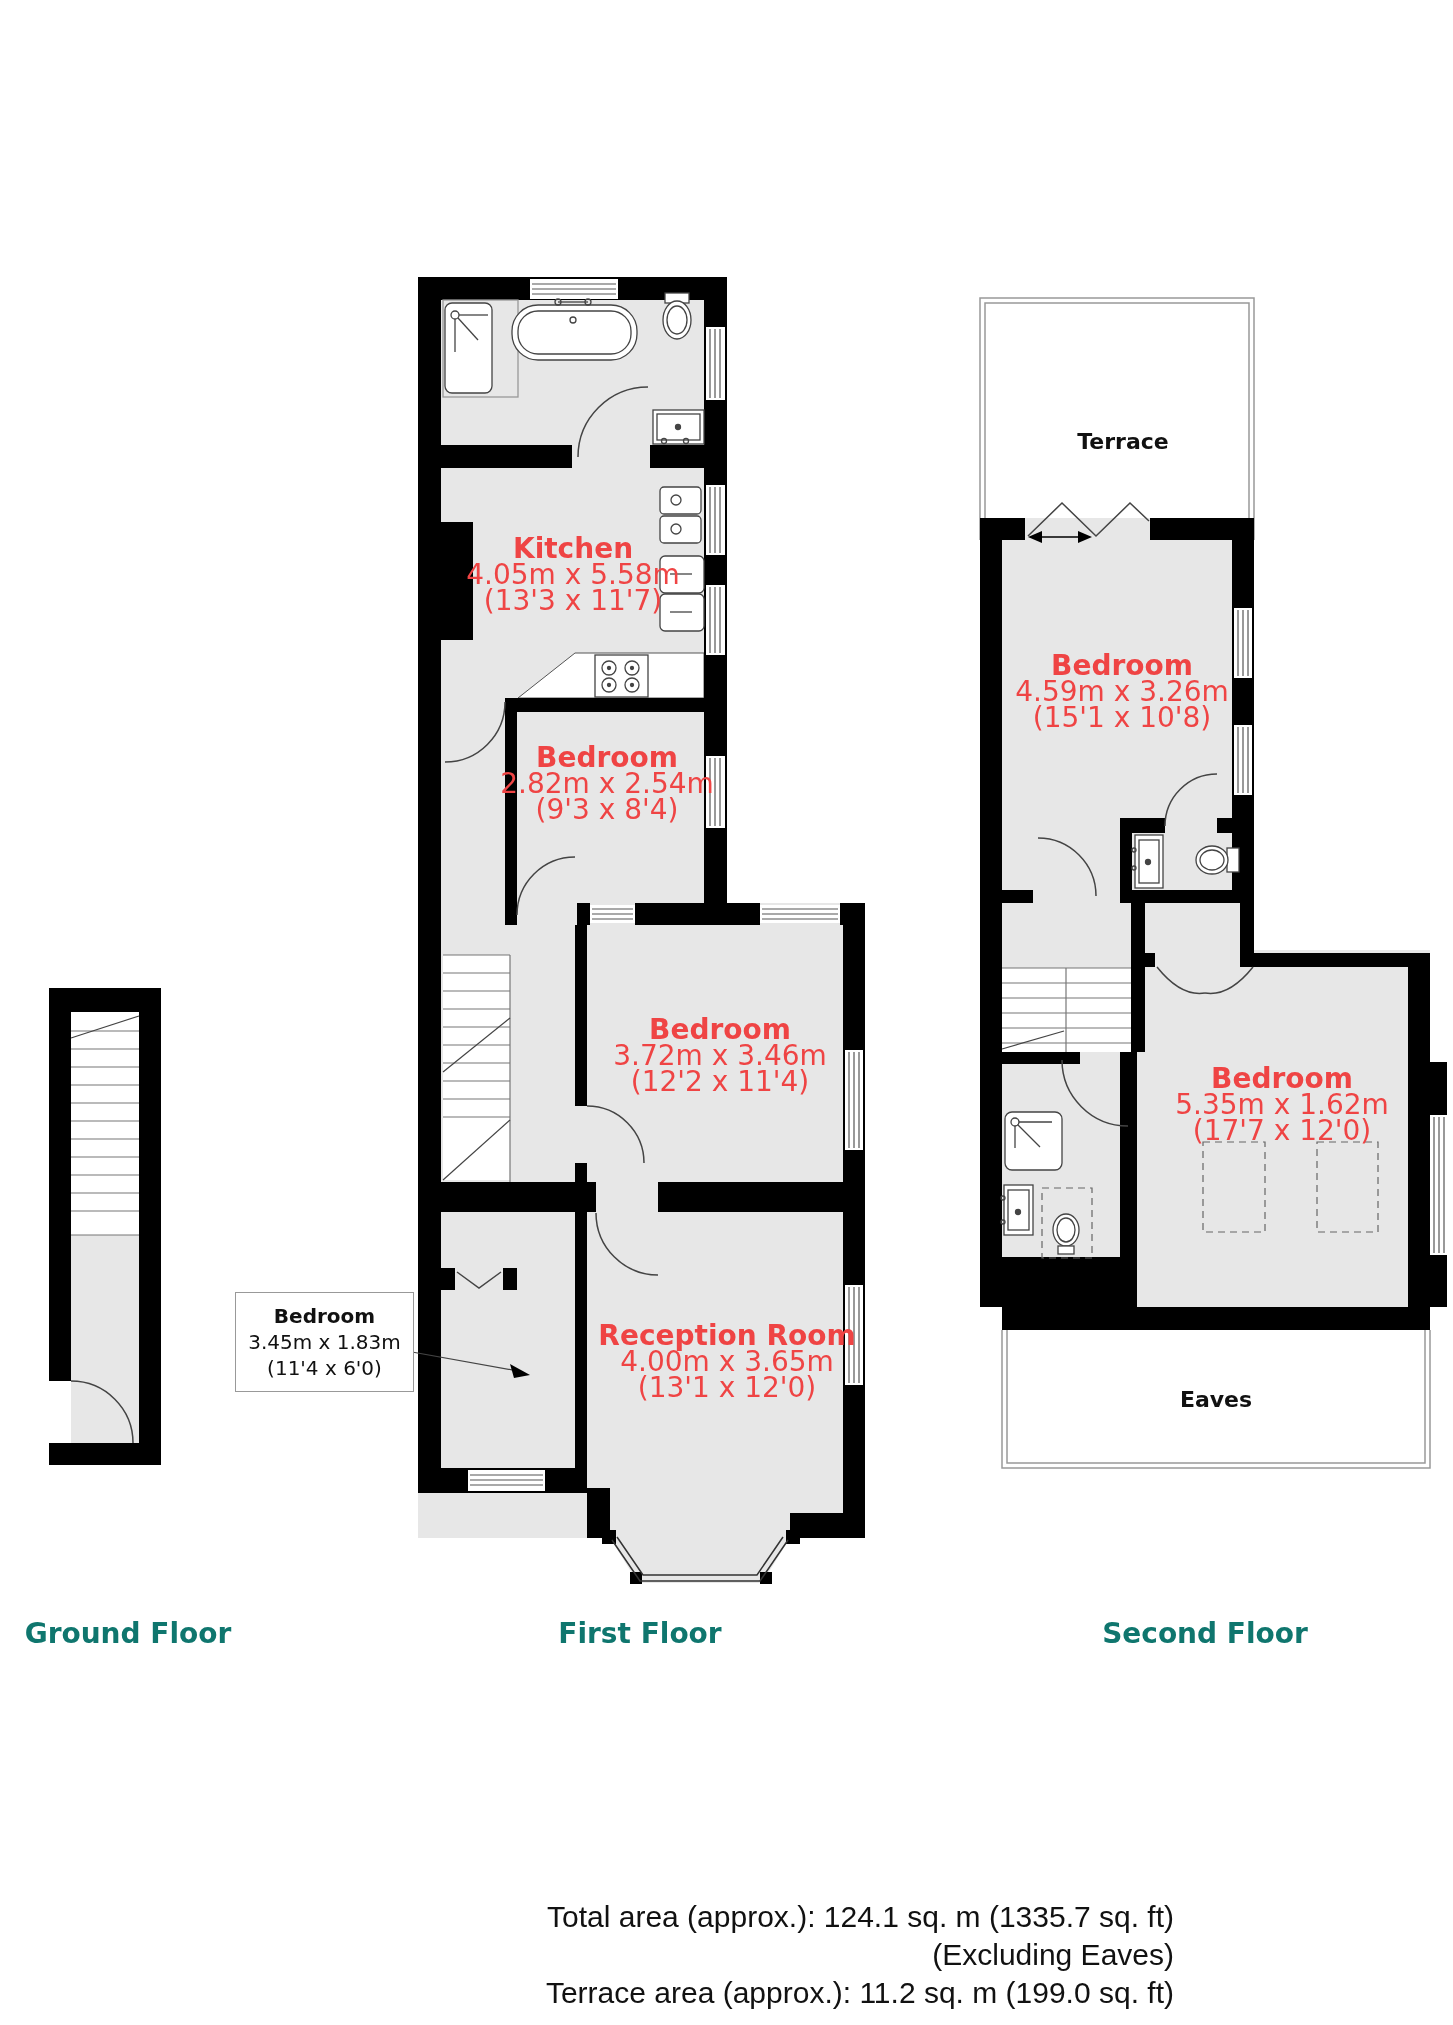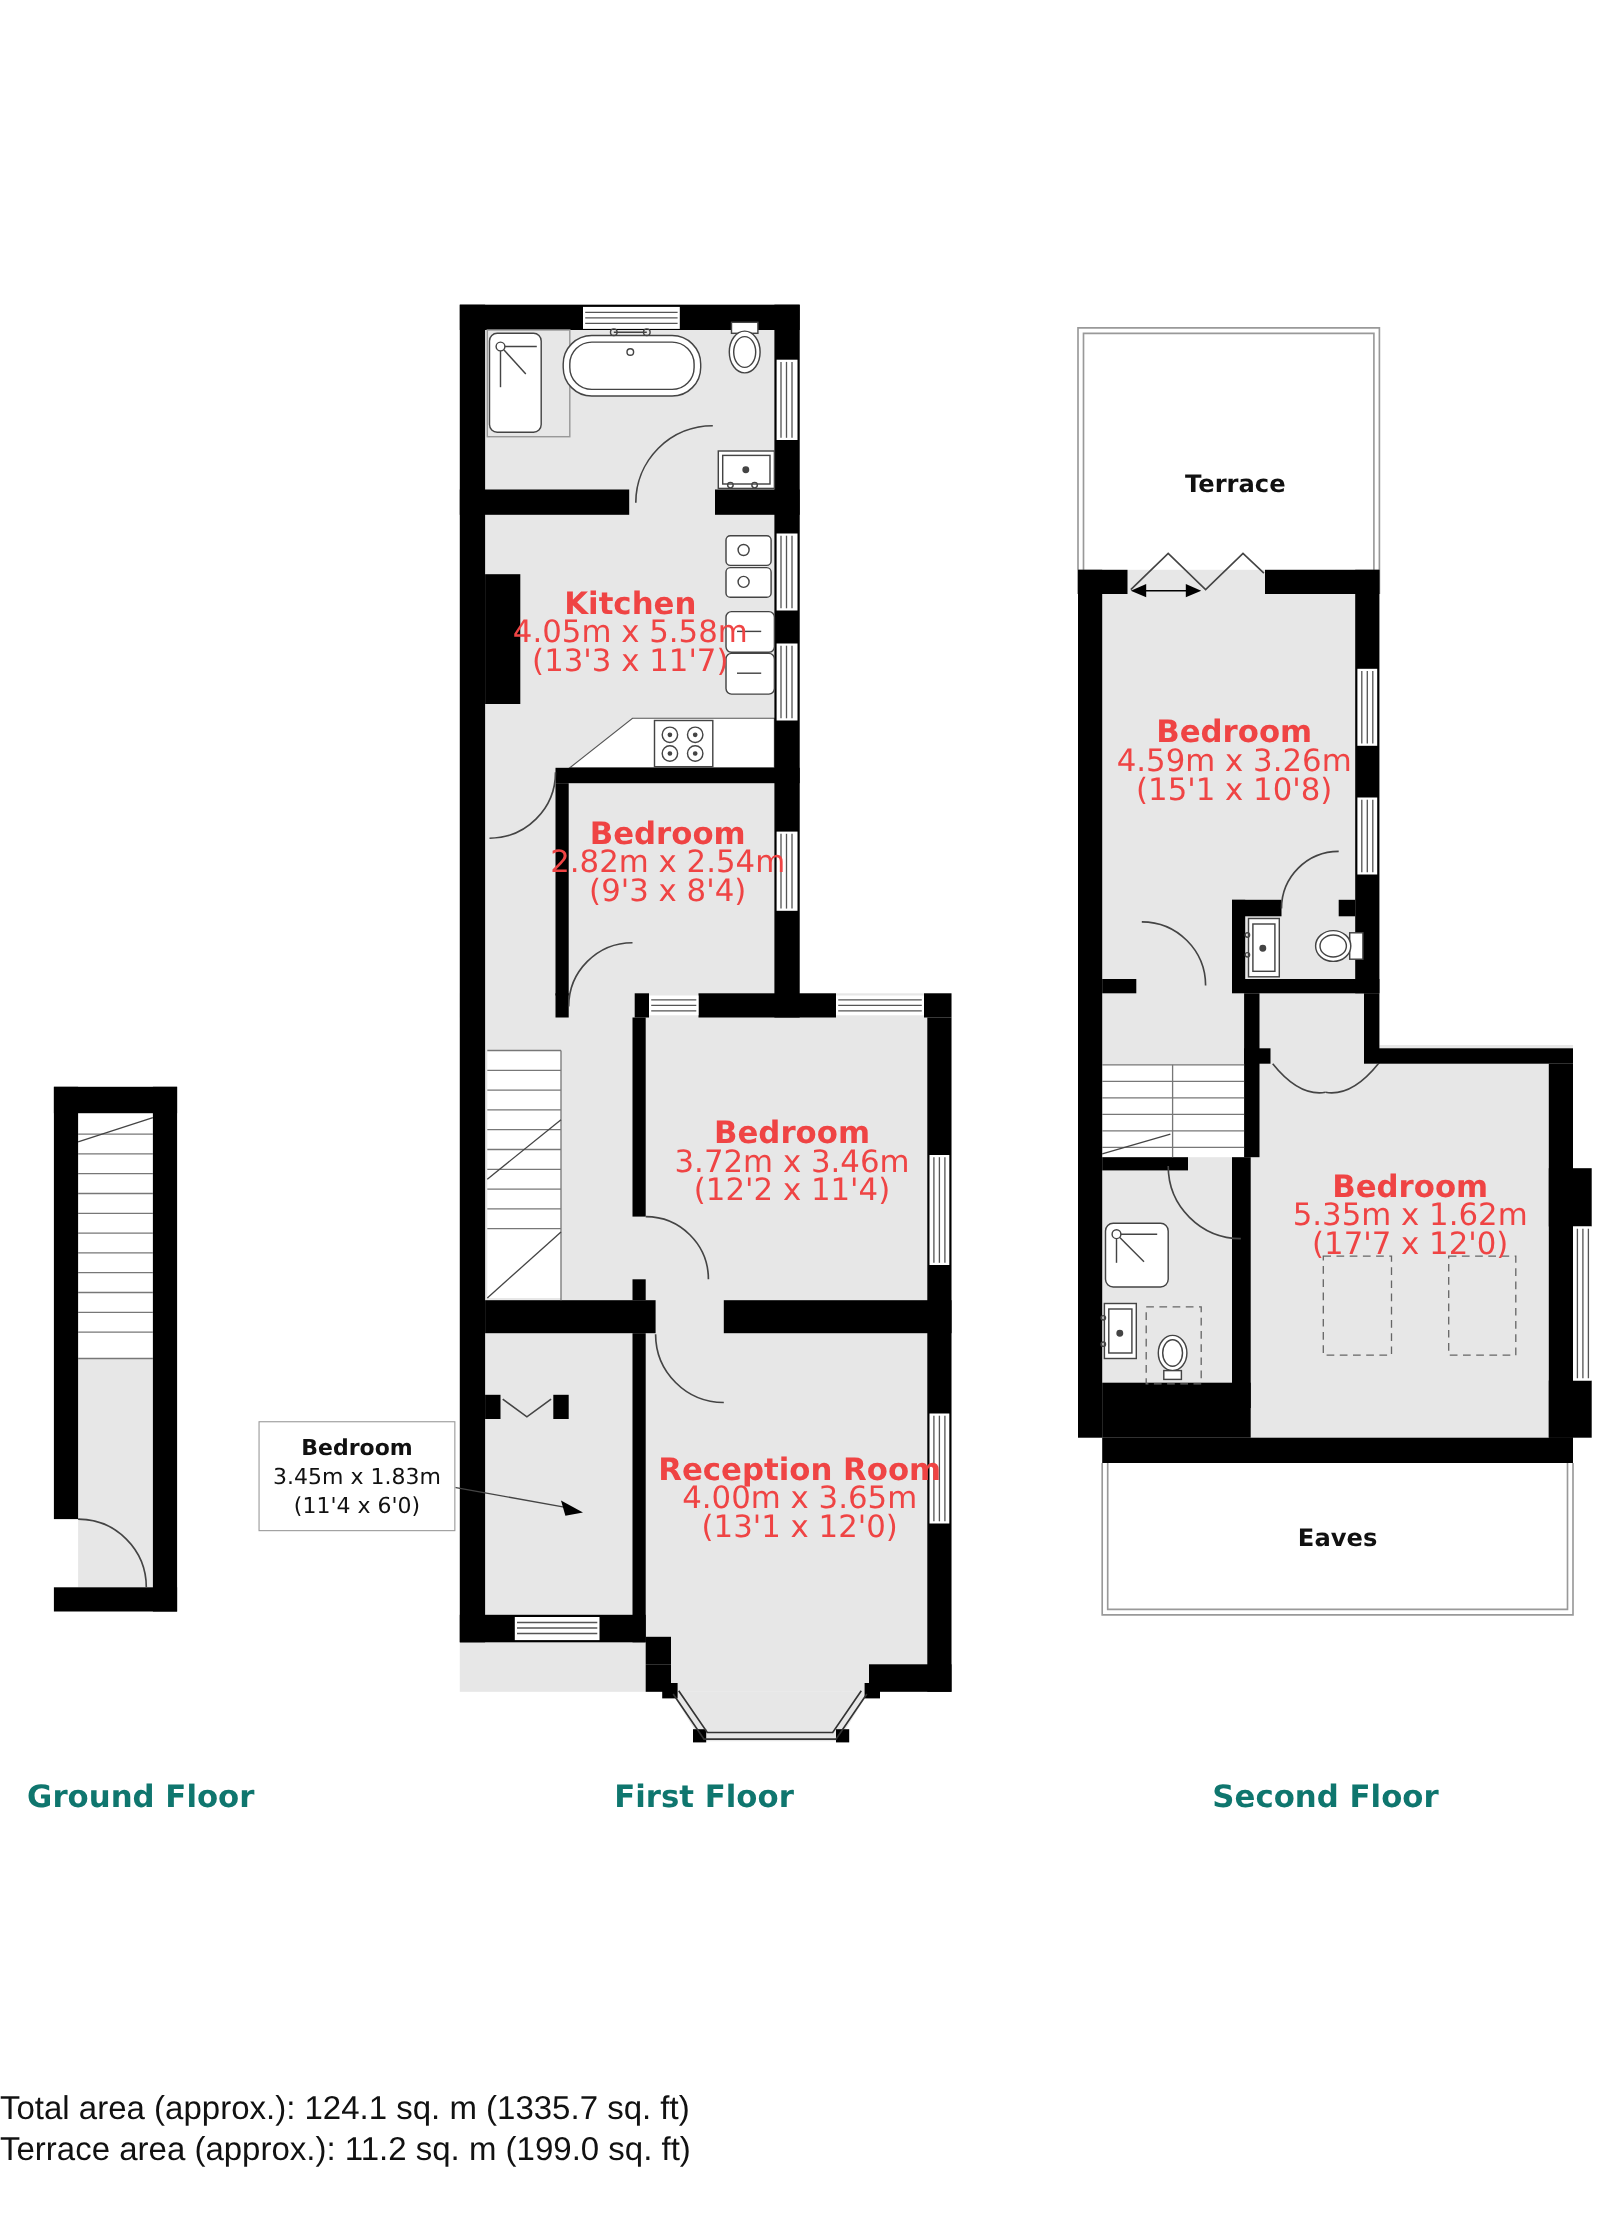--- a/index.html
+++ b/index.html
@@ -9,21 +9,21 @@
   .room-label{position:absolute;transform:translate(-50%,-50%);text-align:center;color:#ef4444;
               line-height:26px;font-size:28px;white-space:nowrap;}
   .room-label .rname{font-weight:bold;display:block;}
   .room-label .rdim{display:block;}
   .single-label{position:absolute;transform:translate(-50%,-50%);font-weight:bold;font-size:22px;color:#111;white-space:nowrap;}
   .callout{position:absolute;left:235px;top:1292px;width:177px;height:98px;background:#fff;
            border:1px solid #999;display:flex;flex-direction:column;justify-content:center;
            text-align:center;color:#111;font-size:20px;line-height:26px;}
   .callout .rname{font-weight:bold;}
   .floor-title{position:absolute;transform:translate(-50%,-50%);font-weight:bold;font-size:28px;color:#0f766e;white-space:nowrap;}
-  #summary{position:absolute;left:0;top:1898px;width:1174px;text-align:left;color:#111;
+  #summary{position:absolute;left:0;top:1898px;width:1174px;text-align:right;color:#111;
            font-family:"Liberation Sans",sans-serif;font-size:30px;line-height:38px;}
 </style>
 </head>
 <body>
 
 <div id="canvas">
 
 <svg width="1453" height="2025" viewBox="0 0 1453 2025">
 
   <g>
@@ -393,16 +393,17 @@
 
 <div class="single-label" style="left:1123px;top:441px">Terrace</div>
 <div class="single-label" style="left:1216px;top:1399px">Eaves</div>
 
 <div class="floor-title" style="left:128px;top:1633px">Ground Floor</div>
 <div class="floor-title" style="left:640px;top:1633px">First Floor</div>
 <div class="floor-title" style="left:1205px;top:1633px">Second Floor</div>
 
 <div id="summary">
   <div>Total area (approx.): 124.1 sq. m (1335.7 sq. ft)</div>
+  <div>(Excluding Eaves)</div>
   <div>Terrace area (approx.): 11.2 sq. m (199.0 sq. ft)</div>
 </div>
 
 </div>
 
 </body></html>

